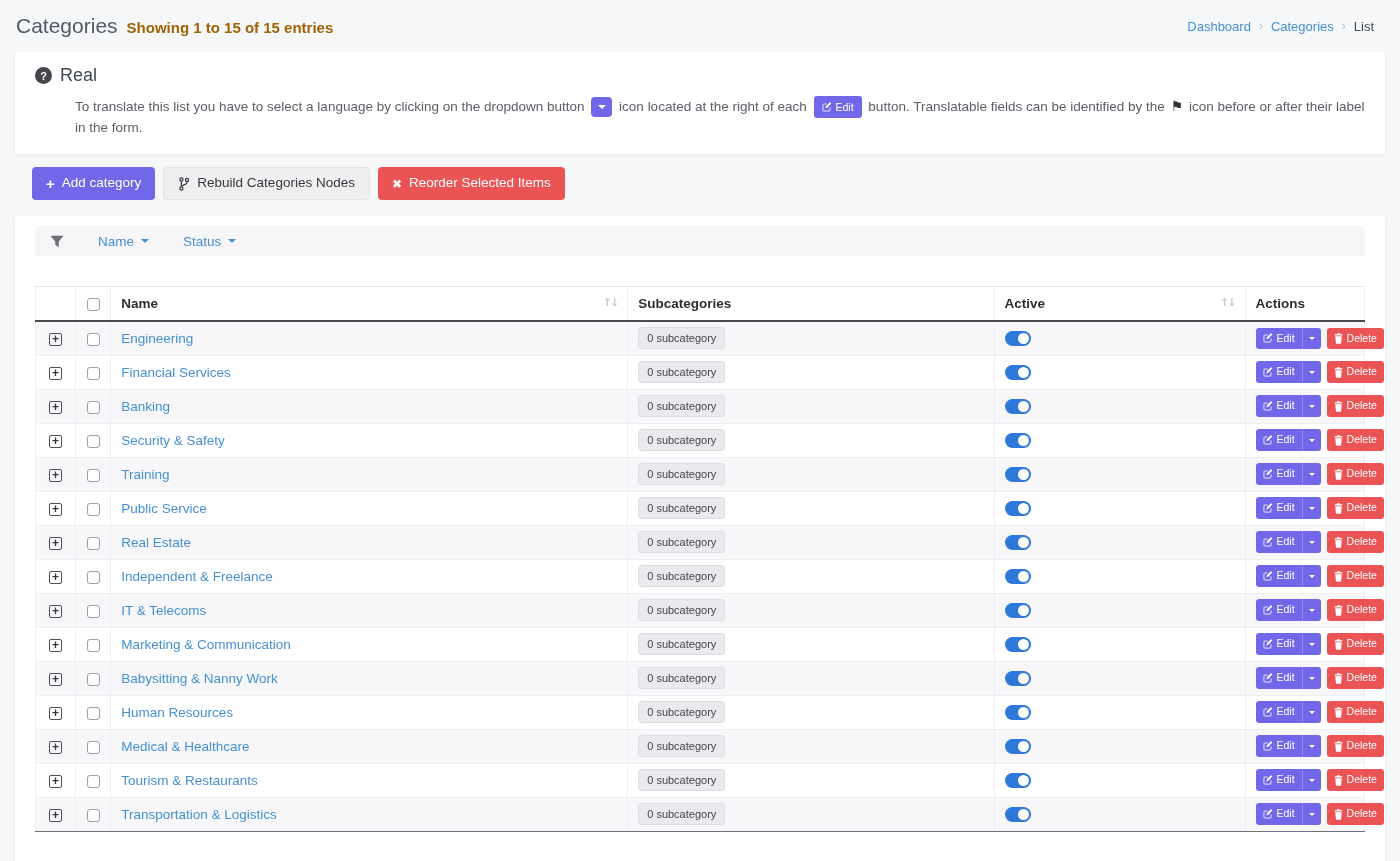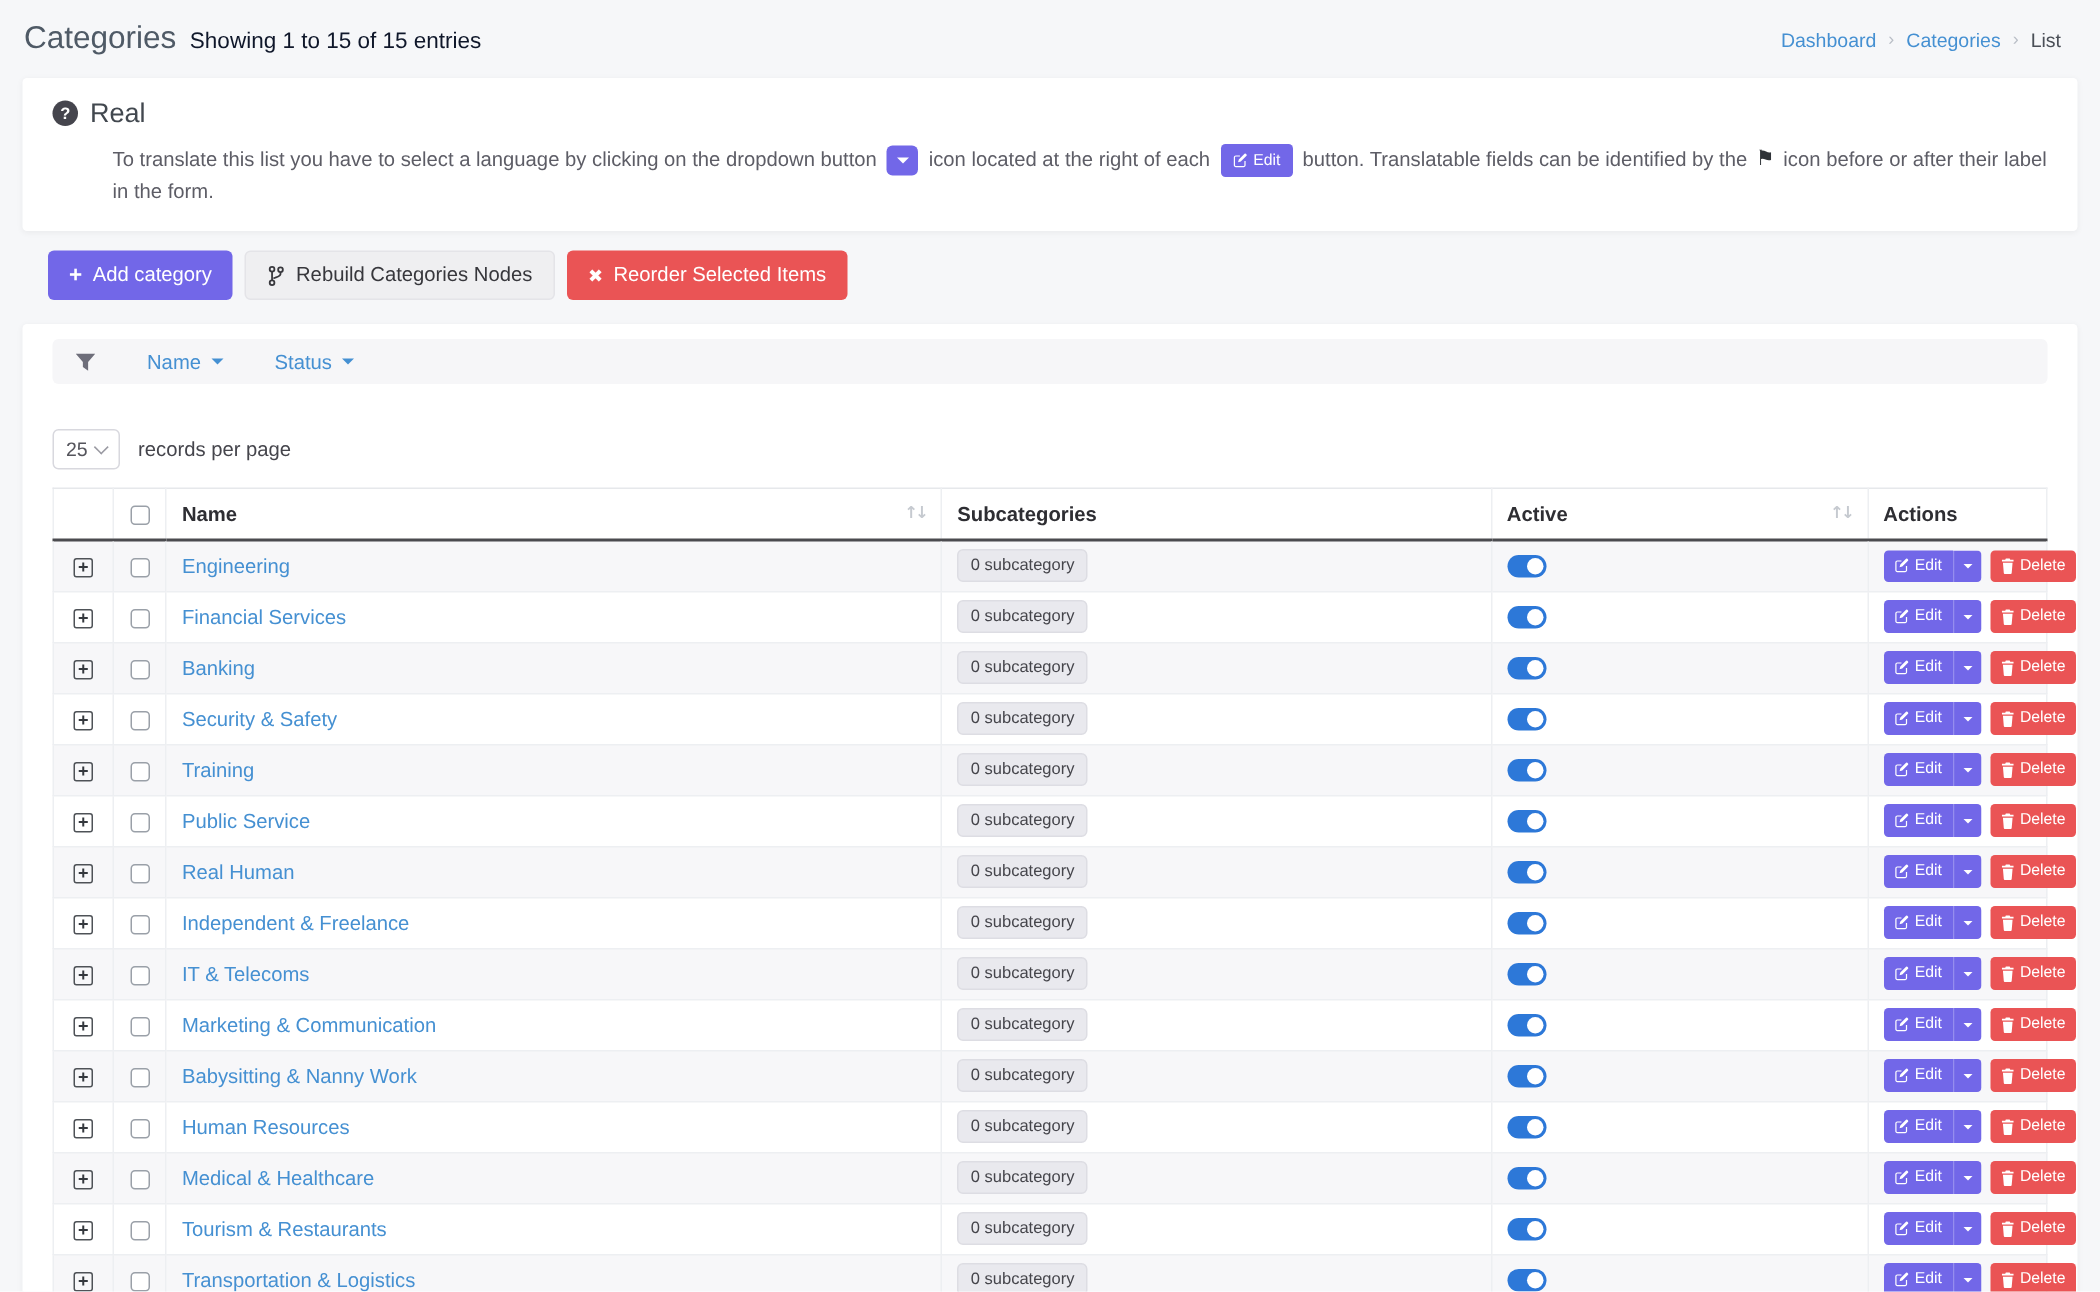--- a/index.html
+++ b/index.html
@@ -13,21 +13,21 @@
   }
   .icon-glyph { font-family:"DejaVu Sans", sans-serif; }
 
   
   .topbar {
     height:52px; display:flex; align-items:center; justify-content:space-between;
     padding:0 26px 0 16px;
   }
   .title-wrap { display:flex; align-items:baseline; gap:9px; }
   .page-title { font-size:21px; font-weight:500; color:#4f5a66; }
-  .page-subtitle { font-size:15px; color:#0f172a; }
+  .page-subtitle { font-size:15px; color:#a16207;font-weight:bold; }
   .breadcrumb { font-size:13px; display:flex; align-items:center;text-align:right; }
   .breadcrumb a { color:#4590d2; text-decoration:none; cursor:pointer; }
   .breadcrumb .sep { color:#b9bec6; margin:0 8px; font-size:12px; }
   .breadcrumb .current { color:#4a4f57; }
 
   
   .card { background:#fff; margin:0 15px; border-radius:3px; box-shadow:0 1px 4px rgba(0,0,0,.05); }
 
   
   .help-card { padding:13px 20px 15px; margin-bottom:13px; }
@@ -212,27 +212,20 @@
     <button class="filter-link">
       <span>Name</span>
         <span class="caret"></span>
     </button>
     <button class="filter-link">
       <span>Status</span>
         <span class="caret"></span>
     </button>
   </div>
 
-  <div class="per-page-row">
-    <div class="select-box">
-      <span>25</span>
-      <span class="chev"></span>
-    </div>
-    <span class="per-page-label">records per page</span>
-  </div>
 
   <table>
     <colgroup>
       <col class="col-expand">
         <col class="col-check">
         <col class="col-name">
       <col class="col-sub">
         <col class="col-active">
         <col class="col-actions">
     </colgroup>
@@ -494,21 +487,21 @@
   </tr>
 
   <tr>
     <td class="col-expand">
       <span class="expand-box"></span>
     </td>
     <td class="col-check">
       <input type="checkbox" style="">
     </td>
     <td class="col-name">
-      <a class="cat-link">Real Human</a>
+      <a class="cat-link">Real Estate</a>
     </td>
     <td class="col-sub">
       <span class="badge-sub">0 subcategory</span>
     </td>
     <td class="col-active">
       <span class="toggle"><span class="knob"></span></span>
     </td>
     <td class="col-actions">
       <div class="actions-wrap">
         <span class="split-btn">

